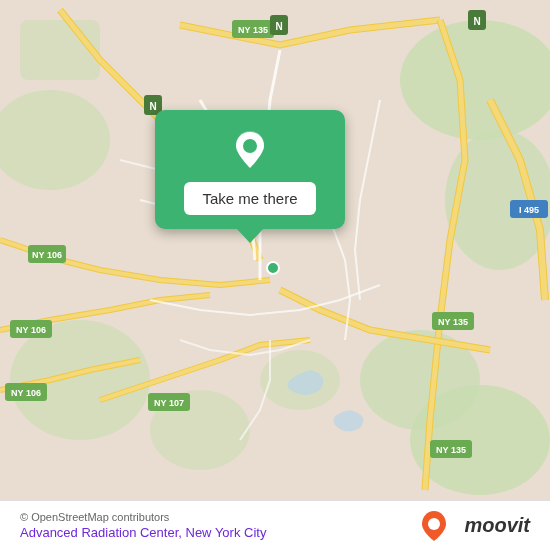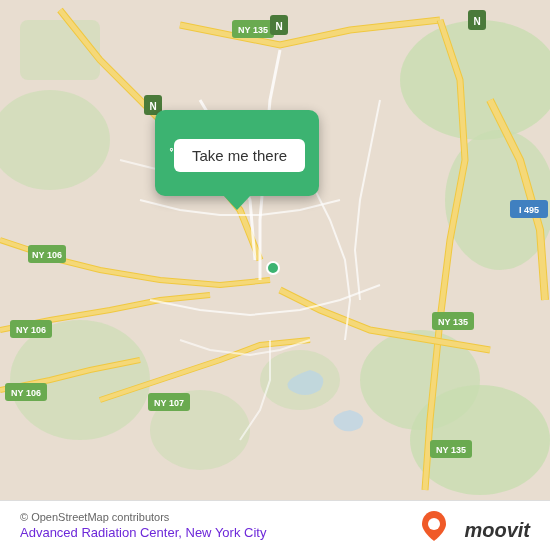--- a/index.html
+++ b/index.html
@@ -25,26 +25,26 @@
       height: 100%;
       position: absolute;
       top: 0; left: 0;
     }
 
     
     #location-popup {
       position: absolute;
       top: 110px;
       left: 155px;
-      width: 164px;
+      width: 190px;
       background: #3cb371;
       border-radius: 10px;
       padding: 18px 14px 14px 14px;
       display: flex;
-      flex-direction: row;
+      flex-direction: column;
       align-items: center;
       box-shadow: 0 4px 12px rgba(0,0,0,0.3);
       z-index: 10;
     }
 
     #location-popup::after {
       content: '';
       position: absolute;
       bottom: -14px;
       left: 50%;
@@ -209,21 +209,21 @@
     <button id="take-me-there-btn">Take me there</button>
   </div>
 </div>
 
 <div id="bottom-bar">
   <div style="flex:1; display:flex; flex-direction:column; gap:2px;">
     <span id="attribution" style="font-size:11px; color:#666;">© OpenStreetMap contributors</span>
     <span id="location-title" style="font-size:13px; color:#6d28d9; font-weight:500;">Advanced Radiation Center, New York City</span>
   </div>
 
-  <div id="moovit-logo" style="display:flex; align-items:flex-end; gap:16px;">
+  <div id="moovit-logo" style="display:flex; align-items:center; gap:16px;">
 
     <svg width="28" height="32" viewBox="0 0 28 32" xmlns="http://www.w3.org/2000/svg">
       <path d="M14 1 C7 1 2 7 2 14 C2 22 14 31 14 31 C14 31 26 22 26 14 C26 7 21 1 14 1Z" fill="#f05a28"></path>
       <circle cx="14" cy="14" r="6" fill="white"></circle>
     </svg>
     <span style="font-size:20px; font-weight:bold; color:#333; font-style:italic;">moovit</span>
   </div>
 </div>
 
 </body></html>

